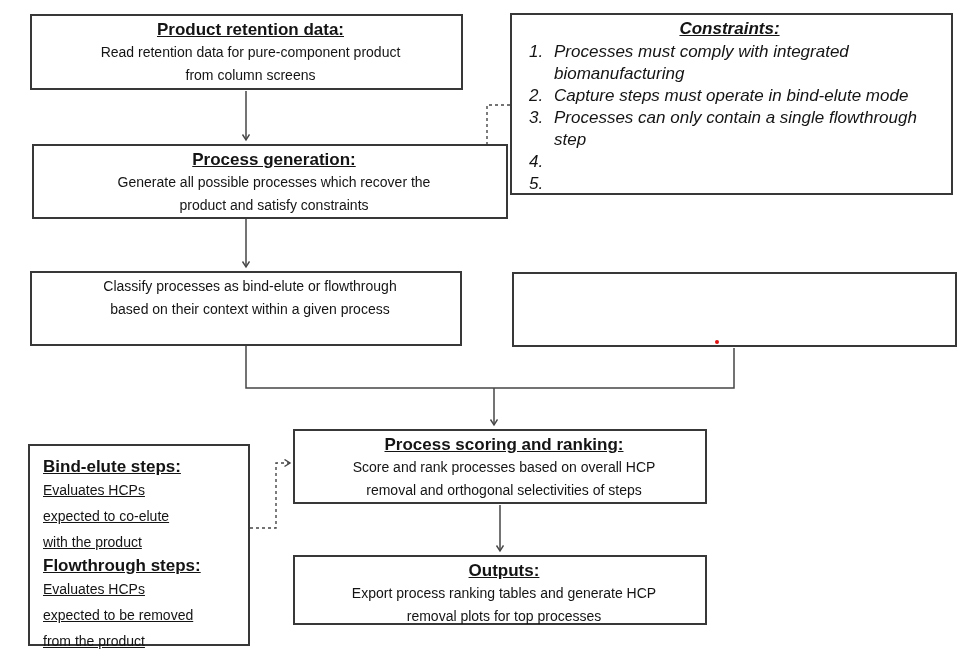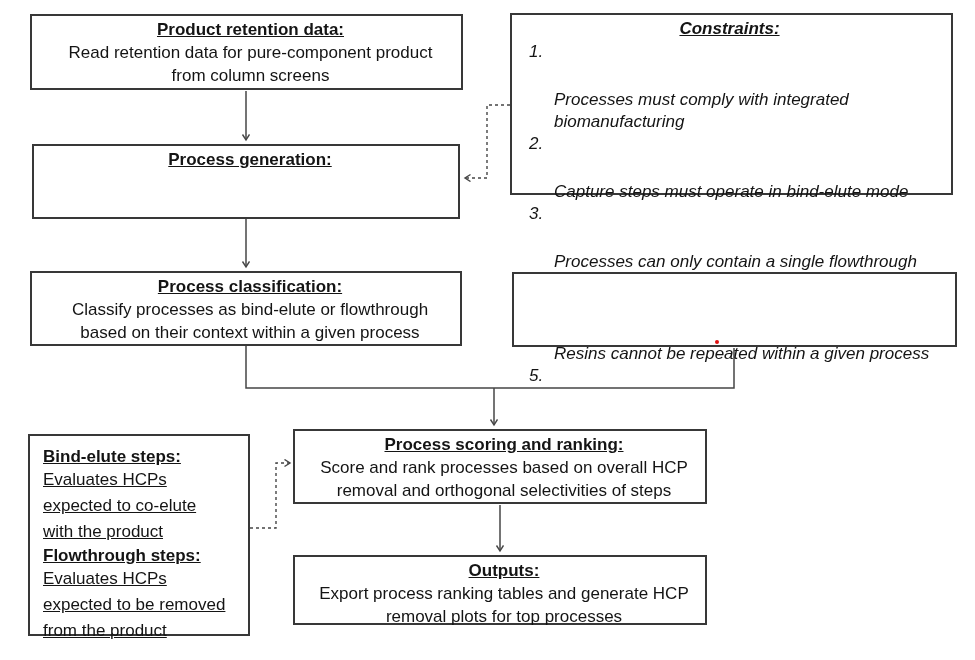--- a/index.html
+++ b/index.html
@@ -30,30 +30,30 @@
   }
   .box.center{text-align:center;padding-top:2px;padding-left:8px;}
   .title{
     font-weight:bold;
     text-decoration:underline;
     font-size:17px;
     line-height:23px;
     white-space:pre-line;
   }
   .body{
-    font-size:17px;
+    font-size:14px;
     line-height:23px;
     white-space:pre-line;
   }
   
   .constraints{padding:2px 4px 0 0;font-style:italic;}
   .constraints .title{text-align:center;line-height:24px;}
   .citem{display:flex;font-size:17px;line-height:22px;}
   .cnum{flex:none;width:25px;margin-left:17px;}
-  .ctext{white-space:pre-line;margin-top:48px;}
+  .ctext{white-space:pre-line;}
   
   .steps{padding:10px 10px 0 13px;}
   .steps .title{line-height:21px;}
   .steps .body{line-height:26px;text-decoration:underline;}
   .steps .gap{}
   .red-dot{
     position:absolute;
     width:4px;height:4px;border-radius:50%;
     background:var(--annotation_dot);
   }
@@ -95,43 +95,43 @@
       <span class="cnum">2.</span>
       <span class="ctext">Capture steps must operate in bind-elute mode</span>
     </div>
     <div class="citem">
       <span class="cnum">3.</span>
       <span class="ctext">Processes can only contain a single flowthrough
 step</span>
     </div>
     <div class="citem">
       <span class="cnum">4.</span>
-      <span class="ctext">Resins cannot be repeated within a given process</span>
     </div>
     <div class="citem">
       <span class="cnum">5.</span>
     </div>
   </div>
 
-  <div class="box center" style="left:32px;top:144px;width:428px;height:75px">
+  <div class="box center" style="left:32px;top:144px;width:476px;height:75px">
     <div class="title">Process generation:</div>
+    <div class="body">Generate all possible processes which recover the
+product and satisfy constraints</div>
   </div>
 
   <div class="box center" style="left:30px;top:271px;width:432px;height:75px">
-    <div class="title">Process classification:</div>
     <div class="body">Classify processes as bind-elute or flowthrough
 based on their context within a given process</div>
   </div>
 
   <div class="box center" style="left:512px;top:272px;width:445px;height:75px">
   </div>
 
   <div class="red-dot" style="left:715px;top:340px"></div>
 
-  <div class="box steps" style="left:28px;top:434px;width:222px;height:202px">
+  <div class="box steps" style="left:28px;top:444px;width:222px;height:202px">
     <div class="title">Bind-elute steps:</div>
     <div class="body">Evaluates HCPs
 expected to co-elute
 with the product</div>
     <div class="title gap">Flowthrough steps:</div>
     <div class="body">Evaluates HCPs
 expected to be removed
 from the product</div>
   </div>
 

